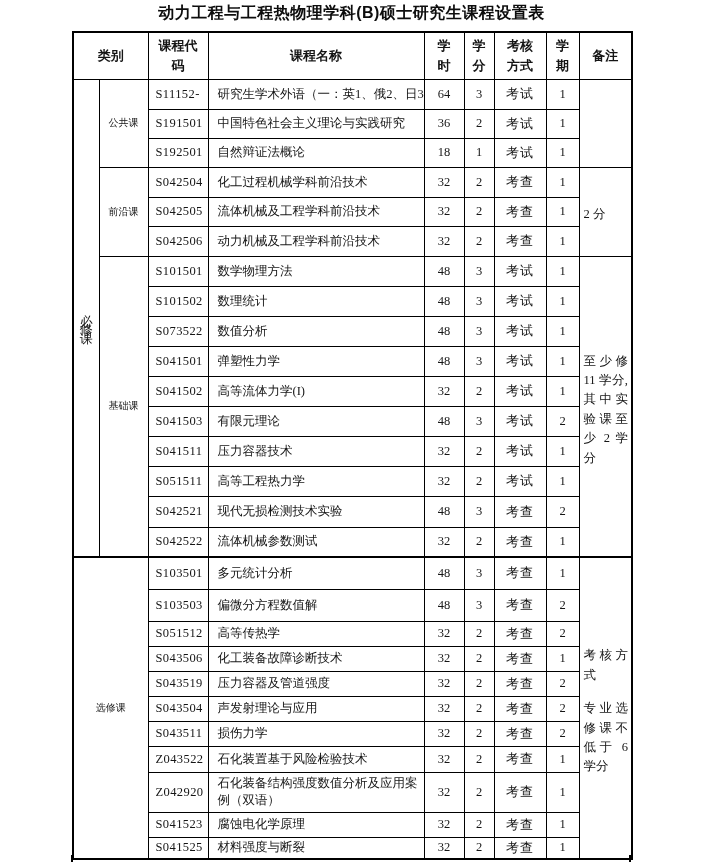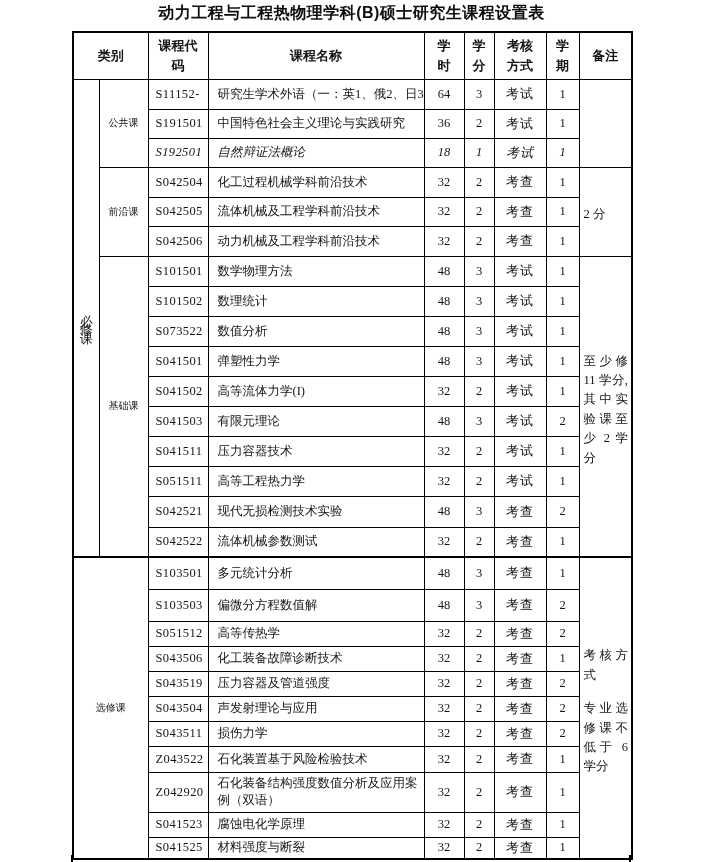--- a/index.html
+++ b/index.html
@@ -99,21 +99,21 @@
         <td class="remark-cell" rowspan="3"></td>
       </tr>
       <tr style="height: 29px;">
         <td class="code-cell">S191501</td>
         <td class="name-cell">中国特色社会主义理论与实践研究</td>
         <td class="num-cell">36</td>
         <td class="num-cell">2</td>
         <td class="cn-cell">考试</td>
         <td class="num-cell">1</td>
       </tr>
-      <tr style="height: 29px; font-style: italic;">
+      <tr style="height: 29px;">
         <td class="code-cell">S192501</td>
         <td class="name-cell">自然辩证法概论</td>
         <td class="num-cell">18</td>
         <td class="num-cell">1</td>
         <td class="cn-cell">考试</td>
         <td class="num-cell">1</td>
       </tr>
       <tr style="height: 30px;">
         <td class="sub-cell" rowspan="3" colspan="1">前沿课</td>
         <td class="code-cell">S042504</td>

